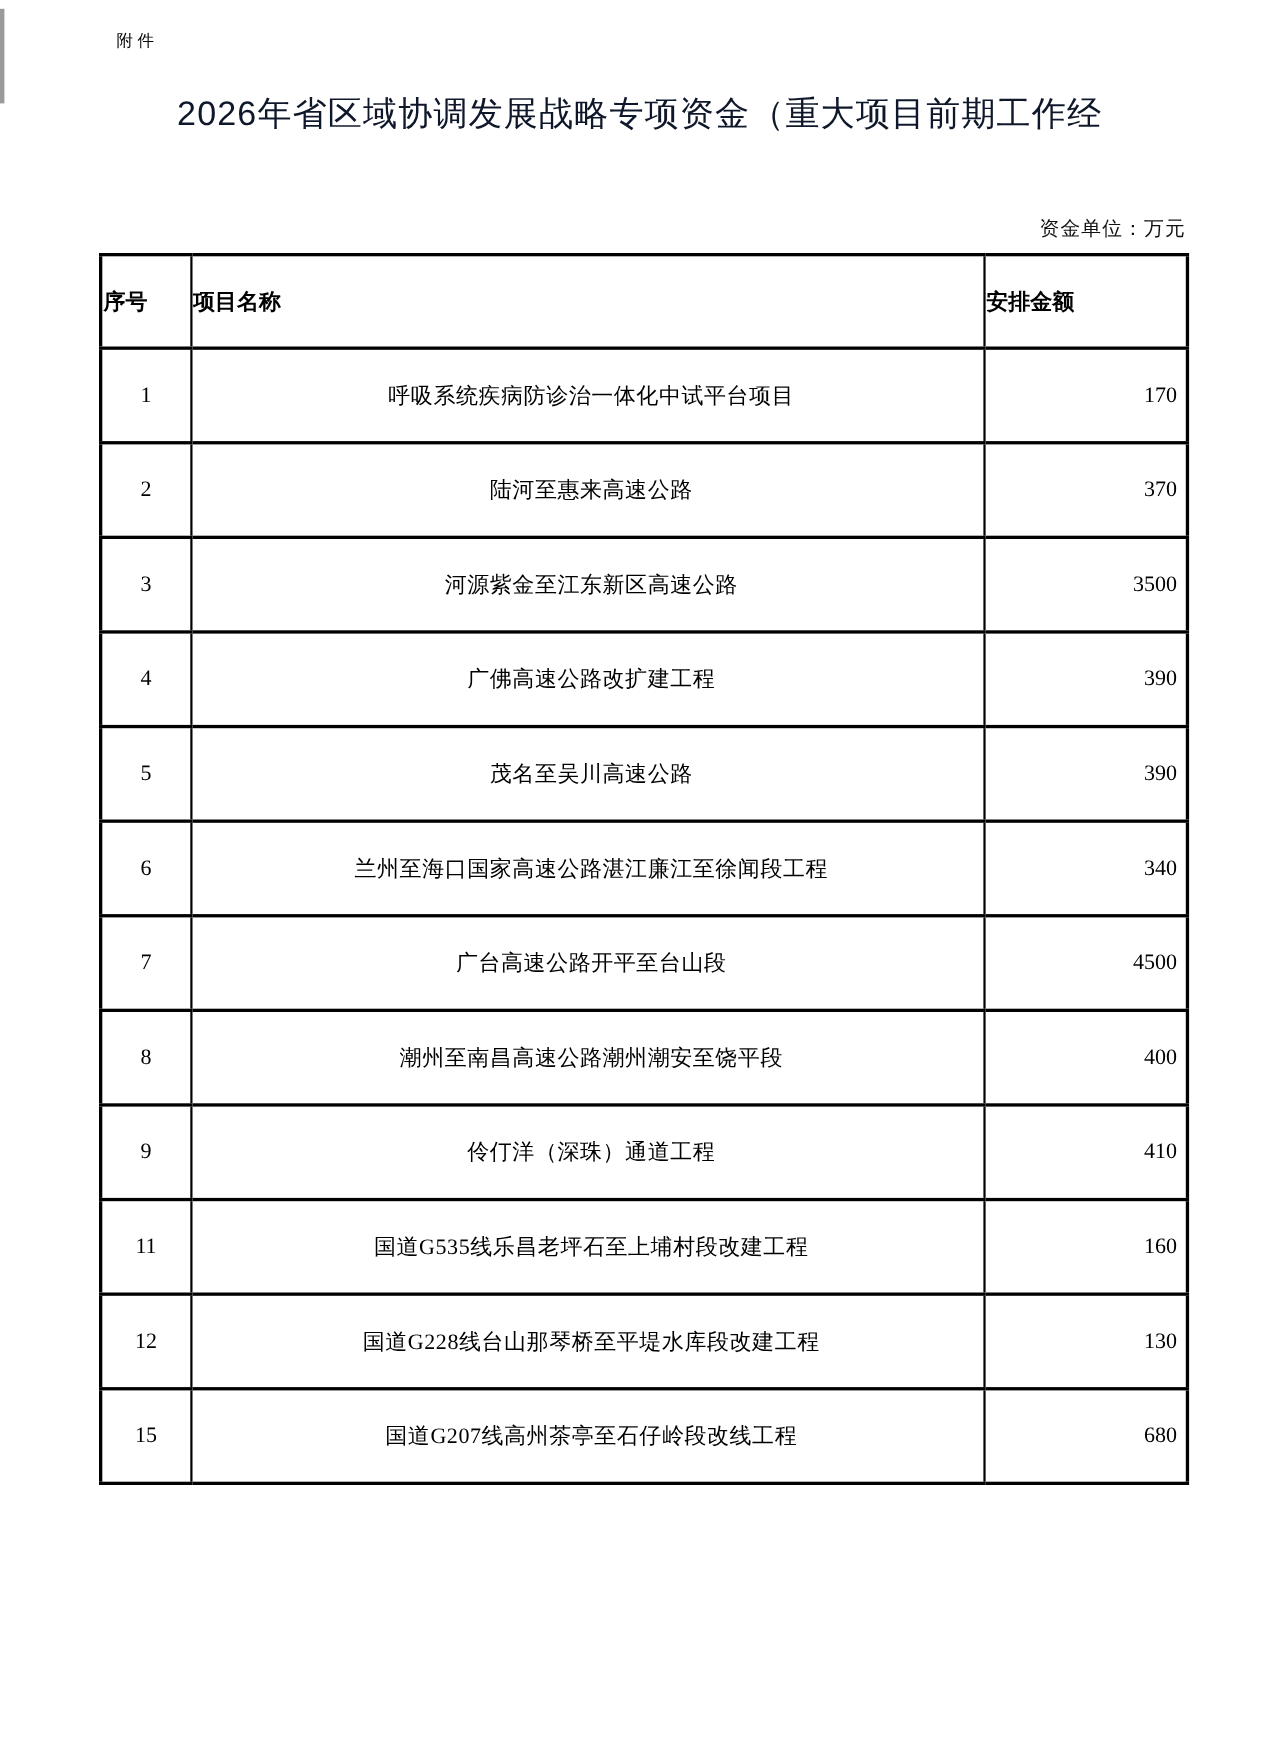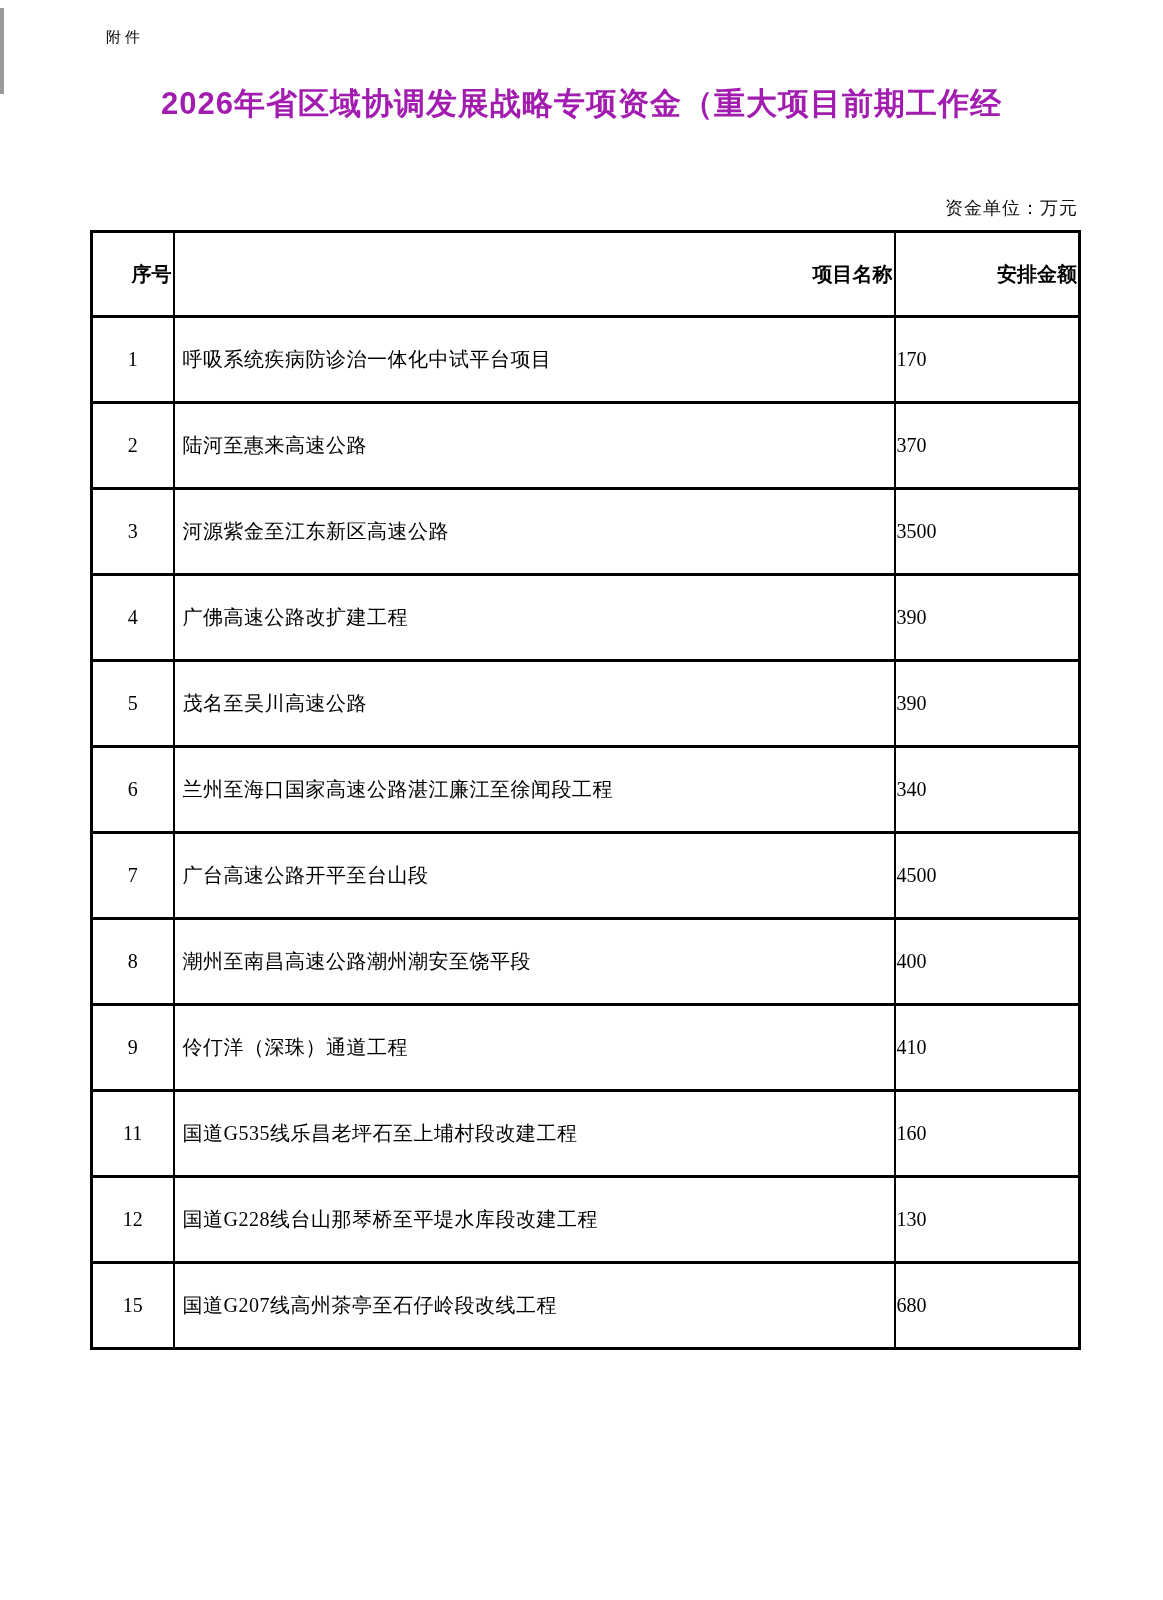--- a/index.html
+++ b/index.html
@@ -12,45 +12,45 @@
     position:absolute;left:0;top:8px;width:4px;height:86px;background:#9a9a9a;
   }
   .attachment{
     position:absolute;left:106px;top:28px;
     font-size:15px;letter-spacing:4px;color:#000000;
   }
   .doc-title{
     position:absolute;left:60px;top:80px;width:1043px;margin:0;
     text-align:center;
     font-family:"Liberation Sans","DejaVu Sans",sans-serif;
-    font-weight:700;font-size:31px;line-height:48px;letter-spacing:1px;color:#a21caf;
+    font-weight:400;font-size:31px;line-height:48px;letter-spacing:1px;color:#0f172a;
   }
   .unit-note{
     position:absolute;right:85px;top:196px;
     font-size:18px;color:#111;letter-spacing:1px;text-align:right;
   }
   table.doc-table{
     position:absolute;left:90px;top:230px;width:988px;
     border-collapse:collapse;table-layout:fixed;
     border:3px solid #000;
   }
   .doc-table th,.doc-table td{
     border-left:2px solid #000;border-right:2px solid #000;
     border-top:3px solid #000;border-bottom:3px solid #000;
     overflow:hidden;
   }
   .doc-table thead th{
     height:80px;
     font-family:"Liberation Sans","DejaVu Sans",sans-serif;
-    font-weight:bold;font-size:20px;text-align:right;
+    font-weight:bold;font-size:20px;text-align:left;
   }
   .doc-table tbody td{height:81px;font-size:20px;}
   td.c-no{text-align:center;}
-  td.c-name{text-align:left;padding-left:8px;letter-spacing:0.5px;}
-  td.c-amt{text-align:left;padding-right:24px;}
+  td.c-name{text-align:center;padding-left:8px;letter-spacing:0.5px;}
+  td.c-amt{text-align:right;padding-right:8px;}
   .footer-area{position:absolute;left:0;top:1518px;width:1163px;height:82px;}
 </style>
 </head>
 <body>
 
 <div class="scan-artifact"></div>
 
 <div class="attachment">附件</div>
 
 <h1 class="doc-title">

